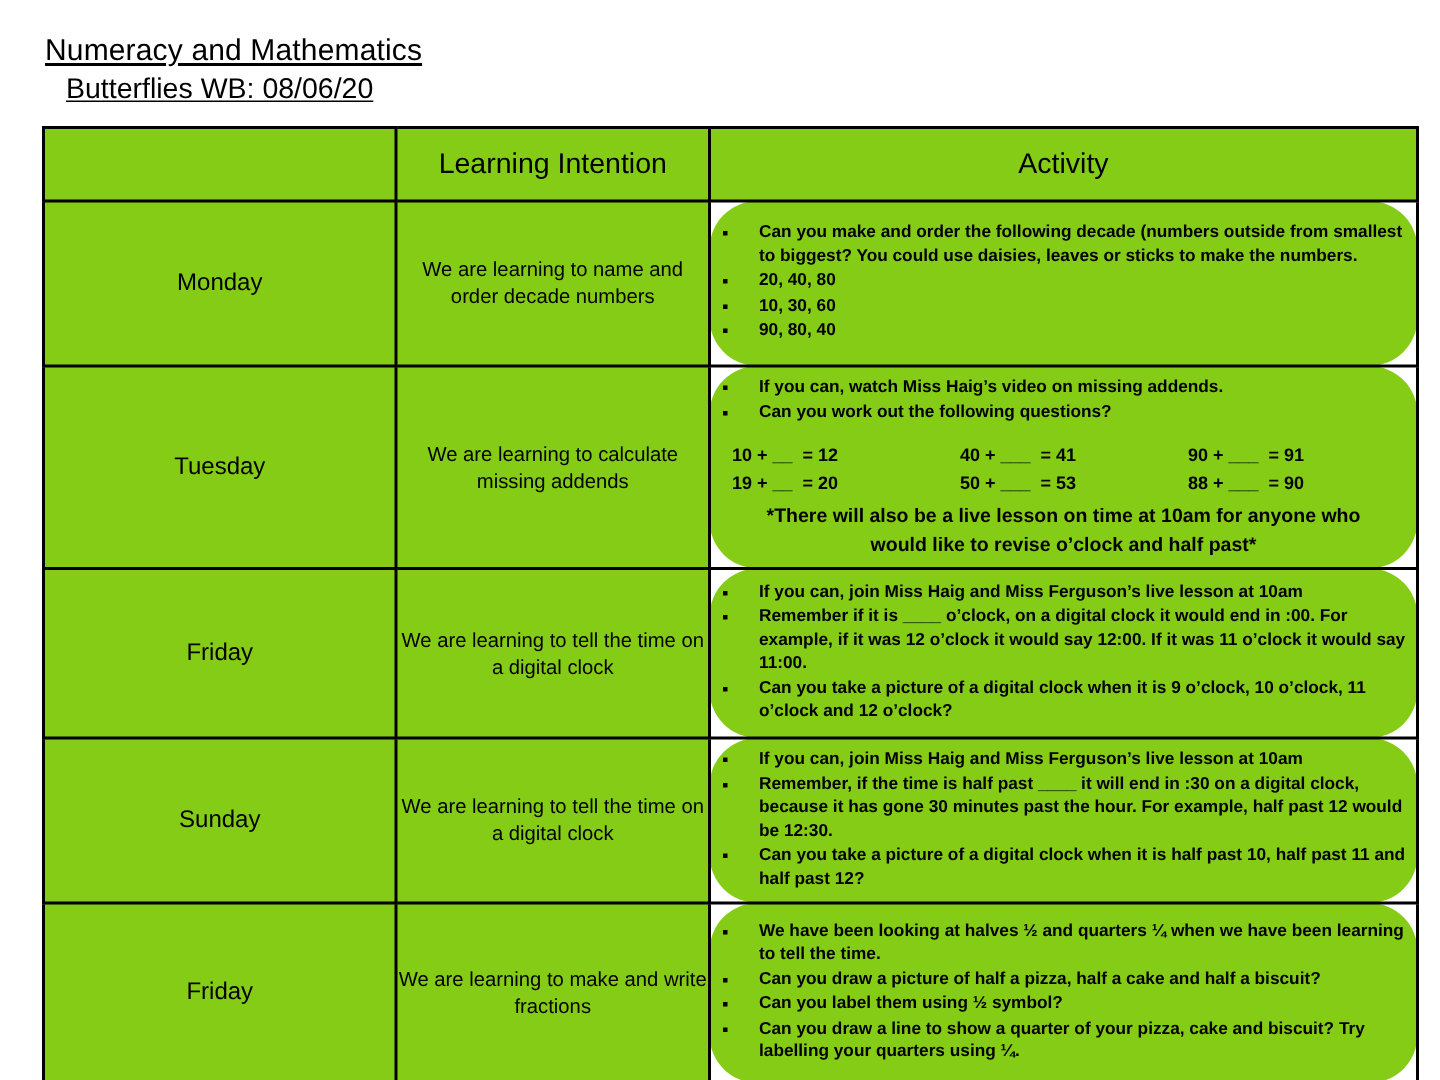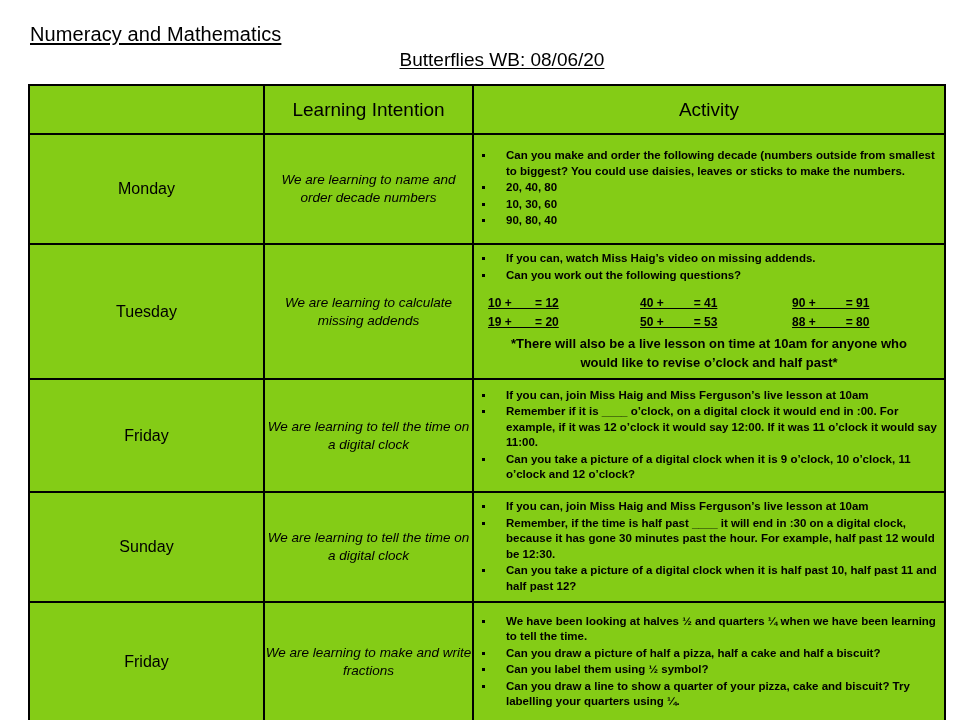--- a/index.html
+++ b/index.html
@@ -28,21 +28,20 @@
     line-height: 24px;
     text-decoration: underline;
     text-underline-offset: 2px;
     display: inline-block;
     letter-spacing: 0.1px;
     text-align: right;
   }
   .title-line-2-wrap {
     padding-left: 14px;
     margin-top: 2px;
-    text-align: center;
   }
   .title-line-2 {
     font-size: 19px;
     line-height: 23px;
     text-decoration: underline;
     text-underline-offset: 2px;
     display: inline-block;
   }
 
   table.planner {
@@ -78,30 +77,30 @@
     font-size: 16px;
     line-height: 22px;
   }
 
   
   .li-cell {
     text-align: center;
     font-size: 13.5px;
     line-height: 18px;
     padding: 0 14px;
-    font-style: italic;
   }
 
   
   .act-cell {
     vertical-align: top;
     font-size: 11.5px;
     line-height: 15.5px;
     font-weight: bold;
     padding: 6px 8px 6px 6px;
+    border-radius: 32px;
   }
   .act-list {
     margin: 0;
     padding: 0;
     list-style: none;
   }
   .act-list li {
     position: relative;
     padding-left: 32px;
     margin: 0 0 1px 0;
@@ -119,21 +118,20 @@
   
   .eq-block {
     margin-top: 11px;
     padding-left: 14px;
     font-weight: bold;
     font-size: 12px;
     line-height: 19px;
   }
   .eq-row {
     display: flex;
-    text-decoration: underline;
   }
   .eq-cell {
     width: 152px;
     white-space: pre;
   }
   .note-line {
     text-align: center;
     font-weight: bold;
     font-size: 13px;
     line-height: 19px;
@@ -196,21 +194,21 @@
           </ul>
           <div class="eq-block">
             <div class="eq-row">
               <span class="eq-cell">10 + __  = 12</span>
               <span class="eq-cell">40 + ___  = 41</span>
               <span class="eq-cell">90 + ___  = 91</span>
             </div>
             <div class="eq-row">
               <span class="eq-cell">19 + __  = 20</span>
               <span class="eq-cell">50 + ___  = 53</span>
-              <span class="eq-cell">88 + ___  = 80</span>
+              <span class="eq-cell">88 + ___  = 90</span>
             </div>
           </div>
           <div class="note-line">*There will also be a live lesson on time at 10am for anyone who would like to revise o’clock and half past*</div>
         </td>
       </tr>
 
       <tr class="r-wed">
         <td class="day-cell">Friday</td>
         <td class="li-cell">We are learning to tell the time on a digital clock</td>
         <td class="act-cell">

